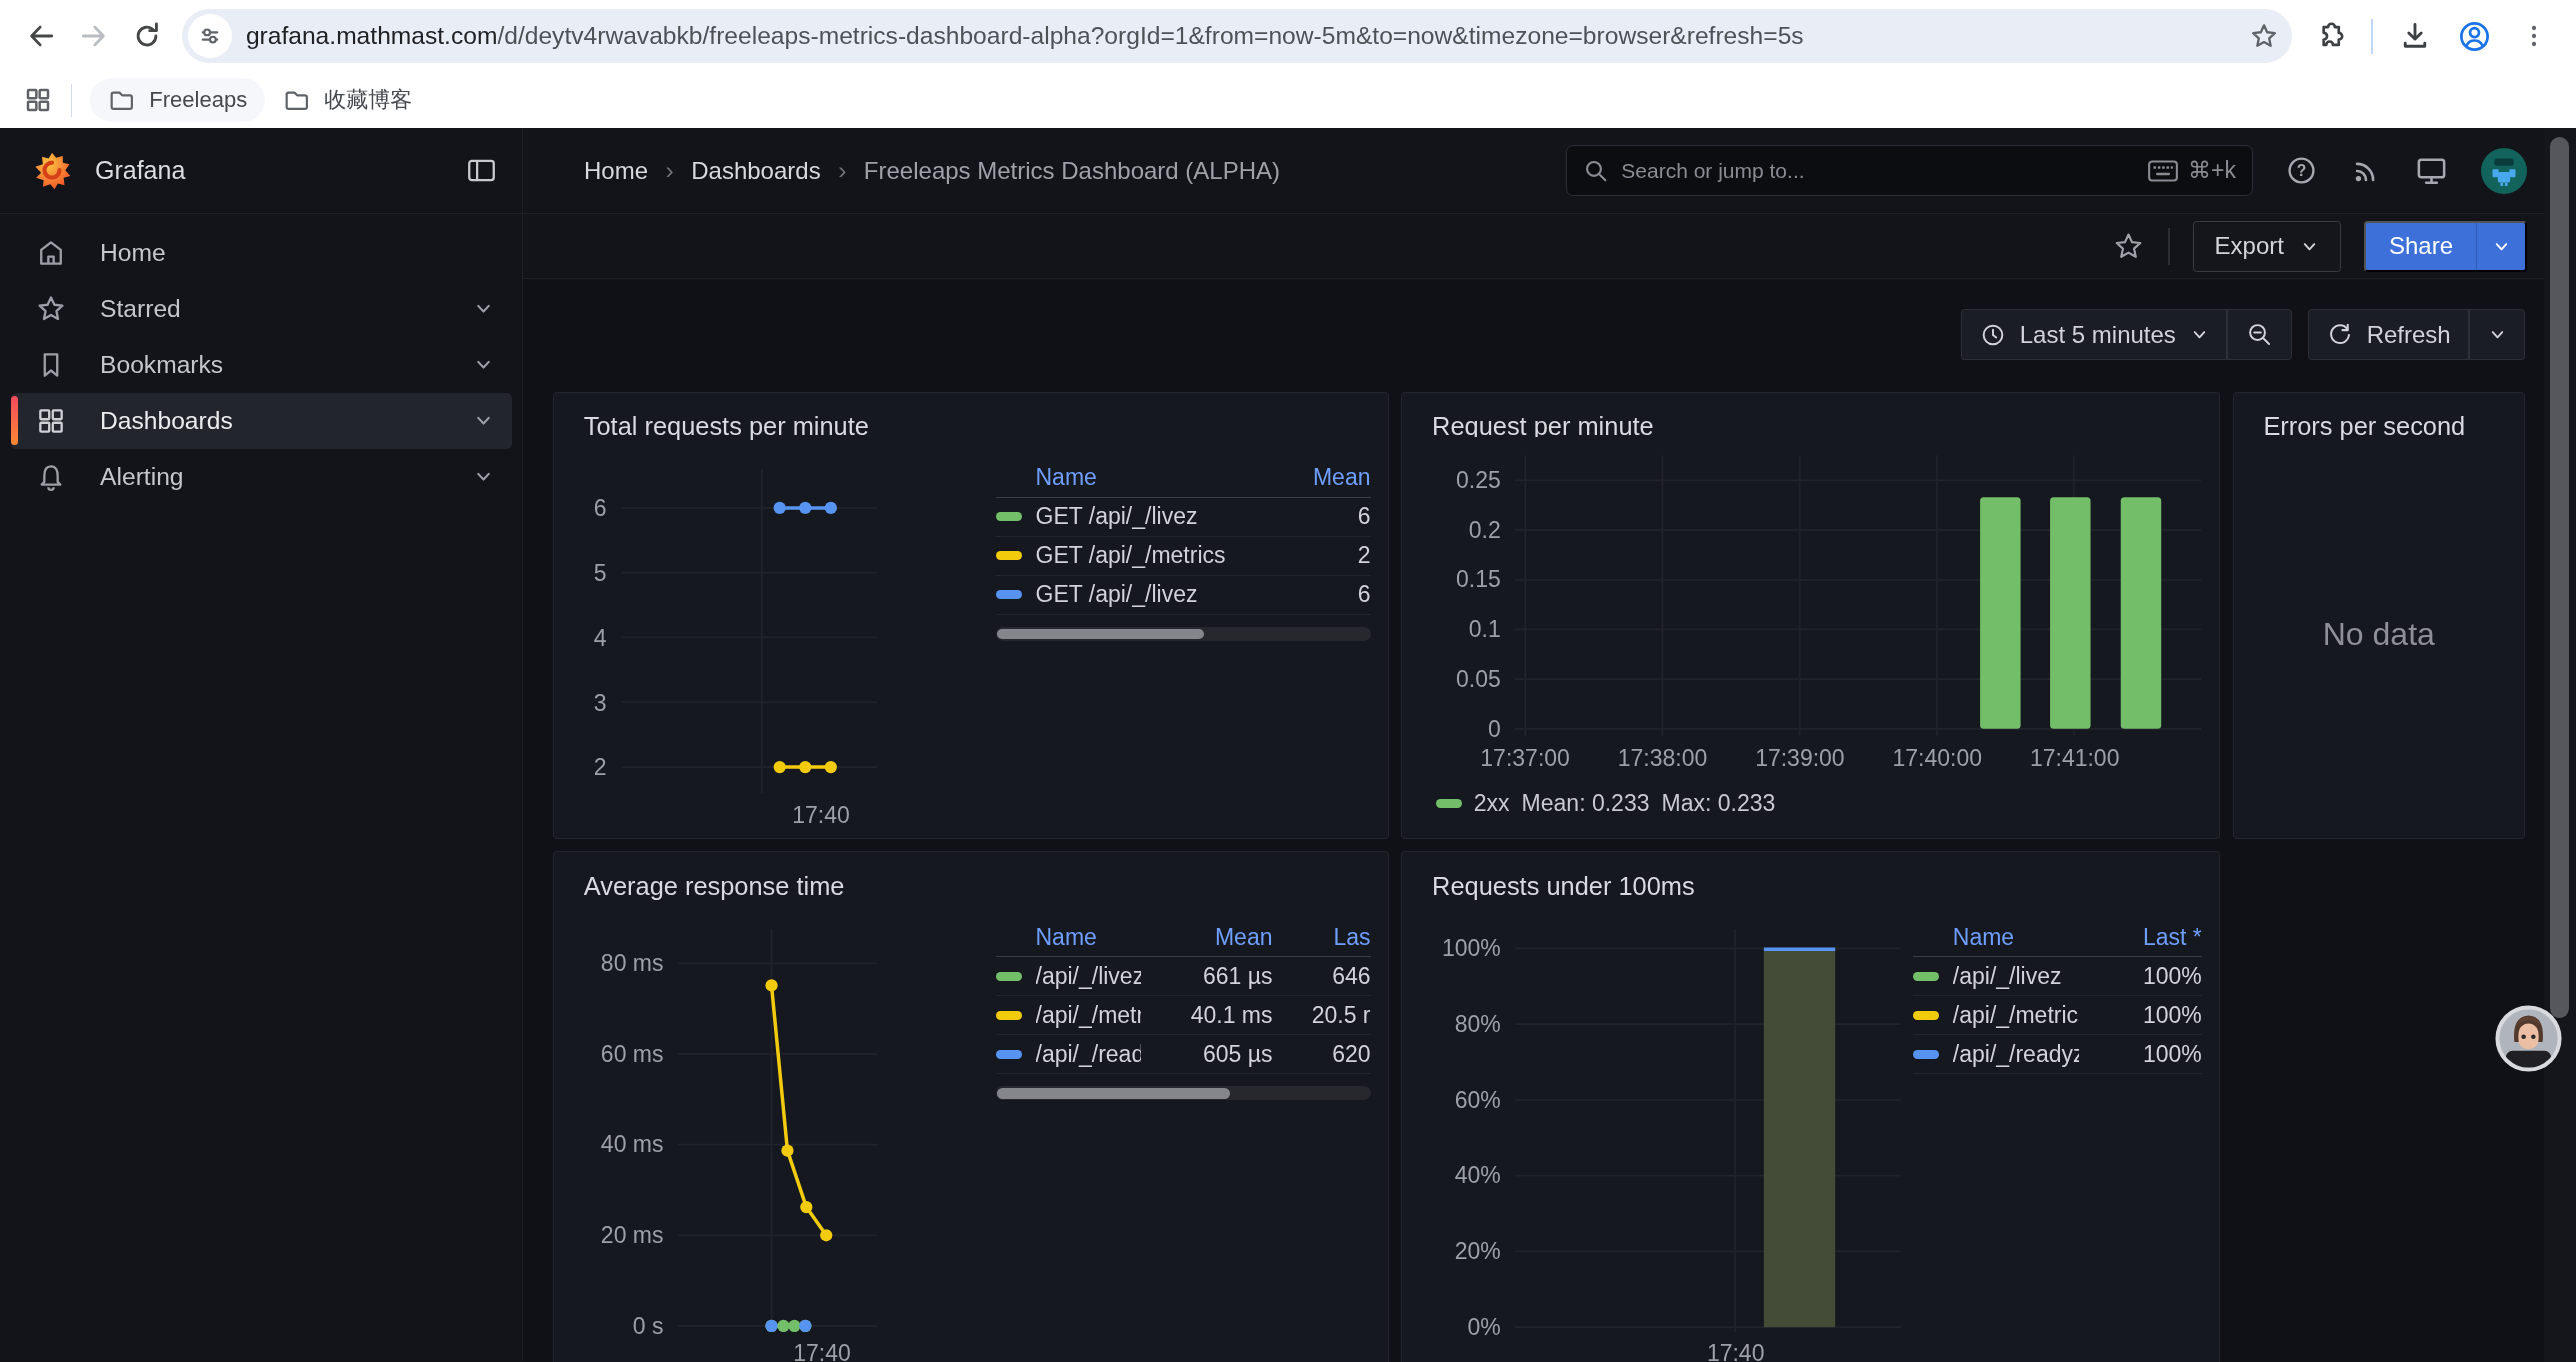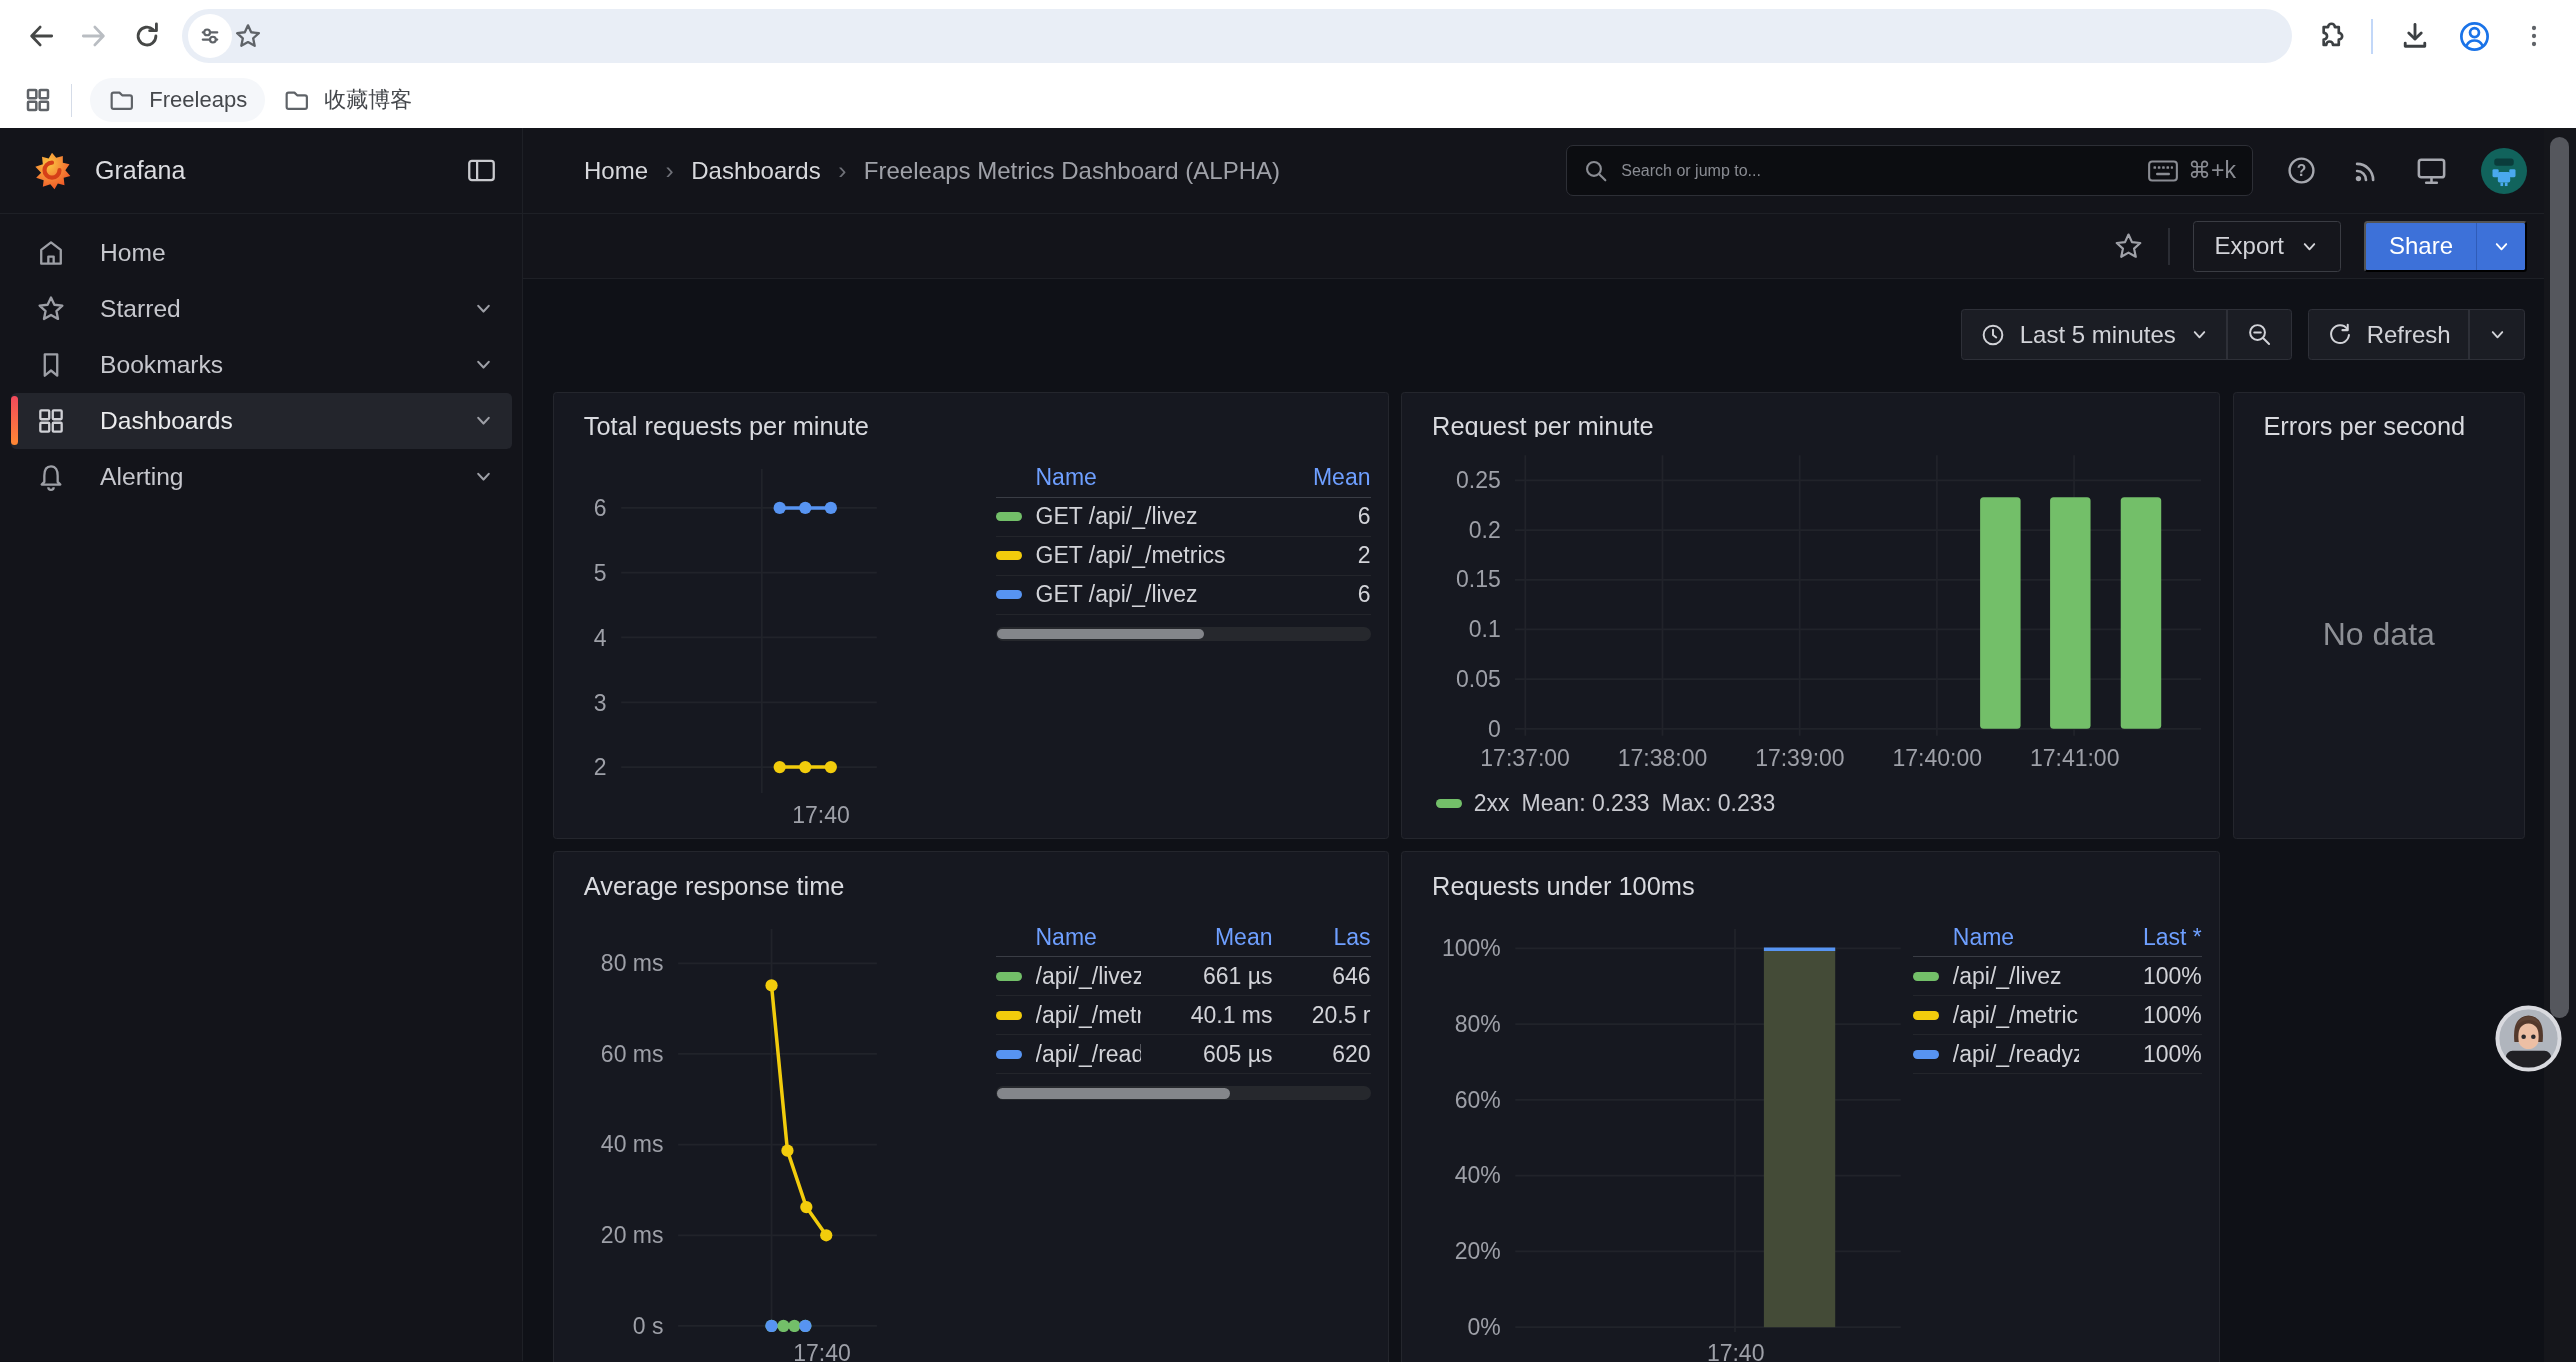--- a/index.html
+++ b/index.html
@@ -26,21 +26,21 @@
   .gnav { height:86px; background:#13141a; border-bottom:1.8px solid #1e2026; display:flex; align-items:stretch; }
   .gnav-left { width:523px; flex:none; border-right:1.8px solid #1e2026; display:flex; align-items:center; padding:0 23px 0 32px; gap:23px; }
   .brand-name { font-size:25px; color:#dcdde1; }
   .collapse-btn { margin-left:auto; }
   .breadcrumb { display:flex; align-items:center; gap:17.5px; padding-left:61px; font-size:24px; white-space:nowrap; }
   .crumb { color:#d8d9dd; }
   .crumb.current { color:#9fa1a8; }
   .crumb-sep { color:#6f7178; font-size:24.6px; }
   .gnav-right { margin-left:auto; display:flex; align-items:center; gap:32px; padding-right:49px; }
   .searchbox { width:687px; height:51px; background:#0c0d11; border:1.8px solid #2d2f36; border-radius:7px; display:flex; align-items:center; padding:0 16px 0 16px; gap:12.3px; }
-  .searchbox input { flex:1; background:transparent; border:none; outline:none; color:#9ea0a8; font-size:16px; font-family:inherit; min-width:0; }
+  .searchbox input { flex:1; background:transparent; border:none; outline:none; color:#9ea0a8; font-size:21px; font-family:inherit; min-width:0; }
   .searchbox input::placeholder { color:#8a8c93; }
   .kbd-hint { display:flex; align-items:center; gap:8.8px; color:#8a8c93; font-size:23px; flex:none; }
   .round-ic { display:flex; align-items:center; justify-content:center; }
 
   .gbody { display:flex; height:calc(100% - 88px); }
   .sidebar { width:523px; flex:none; background:#13141a; border-right:1.8px solid #1e2026; padding:10.5px 10.5px; }
   .side-item { height:56px; border-radius:5.3px; display:flex; align-items:center; padding:0 17.5px 0 24.6px; gap:33px; position:relative; color:#c6c7cd; font-size:24.6px; }
   .side-item .chev { margin-left:auto; color:#9d9fa6; }
   .side-item.active { background:#23252c; color:#ebecee; }
   .side-item.active .accent { position:absolute; left:0; top:3.5px; bottom:3.5px; width:7px; border-radius:3.5px; background:linear-gradient(180deg,#f2495c,#ff8833); }
@@ -127,20 +127,21 @@
       <div class="tune-circle">
         <svg width="26" height="26" viewBox="0 0 36 36">
             <g stroke="#5f6368" stroke-width="3" stroke-linecap="round" fill="none">
               <path d="M8 13 H28"></path>
               <path d="M8 23 H28"></path>
             </g>
             <circle cx="14" cy="13" r="4" fill="#fff" stroke="#5f6368" stroke-width="3"></circle>
             <circle cx="22" cy="23" r="4" fill="#fff" stroke="#5f6368" stroke-width="3"></circle>
           </svg>
       </div>
+      <div class="url-text"><span>grafana.mathmast.com</span><span class="url-path">/d/deytv4rwavabkb/freeleaps-metrics-dashboard-alpha?orgId=1&amp;from=now-5m&amp;to=now&amp;timezone=browser&amp;refresh=5s</span></div>
       <div class="round-ic">
         <svg width="32" height="32" viewBox="0 0 36 36">
             <path d="M18 6 L21.6 13.8 L30.2 14.8 L23.8 20.6 L25.5 29 L18 24.8 L10.5 29 L12.2 20.6 L5.8 14.8 L14.4 13.8 Z" fill="none" stroke="#5f6368" stroke-width="2.6" stroke-linejoin="round"></path>
           </svg>
       </div>
     </div>
     <div class="chrome-right">
       <div>
         <svg width="32" height="32" viewBox="0 0 36 36">
             <path d="M12 8 h5 a3.8 3.8 0 0 1 7.6 0 H29 v6.5 a3.8 3.8 0 0 1 0 7.6 V28 h-6.5 a3.8 3.8 0 0 0 -7.6 0 H12 v-6 a3.8 3.8 0 0 0 0 -7.6 Z" fill="none" stroke="#3c4043" stroke-width="3" stroke-linejoin="round"></path>

